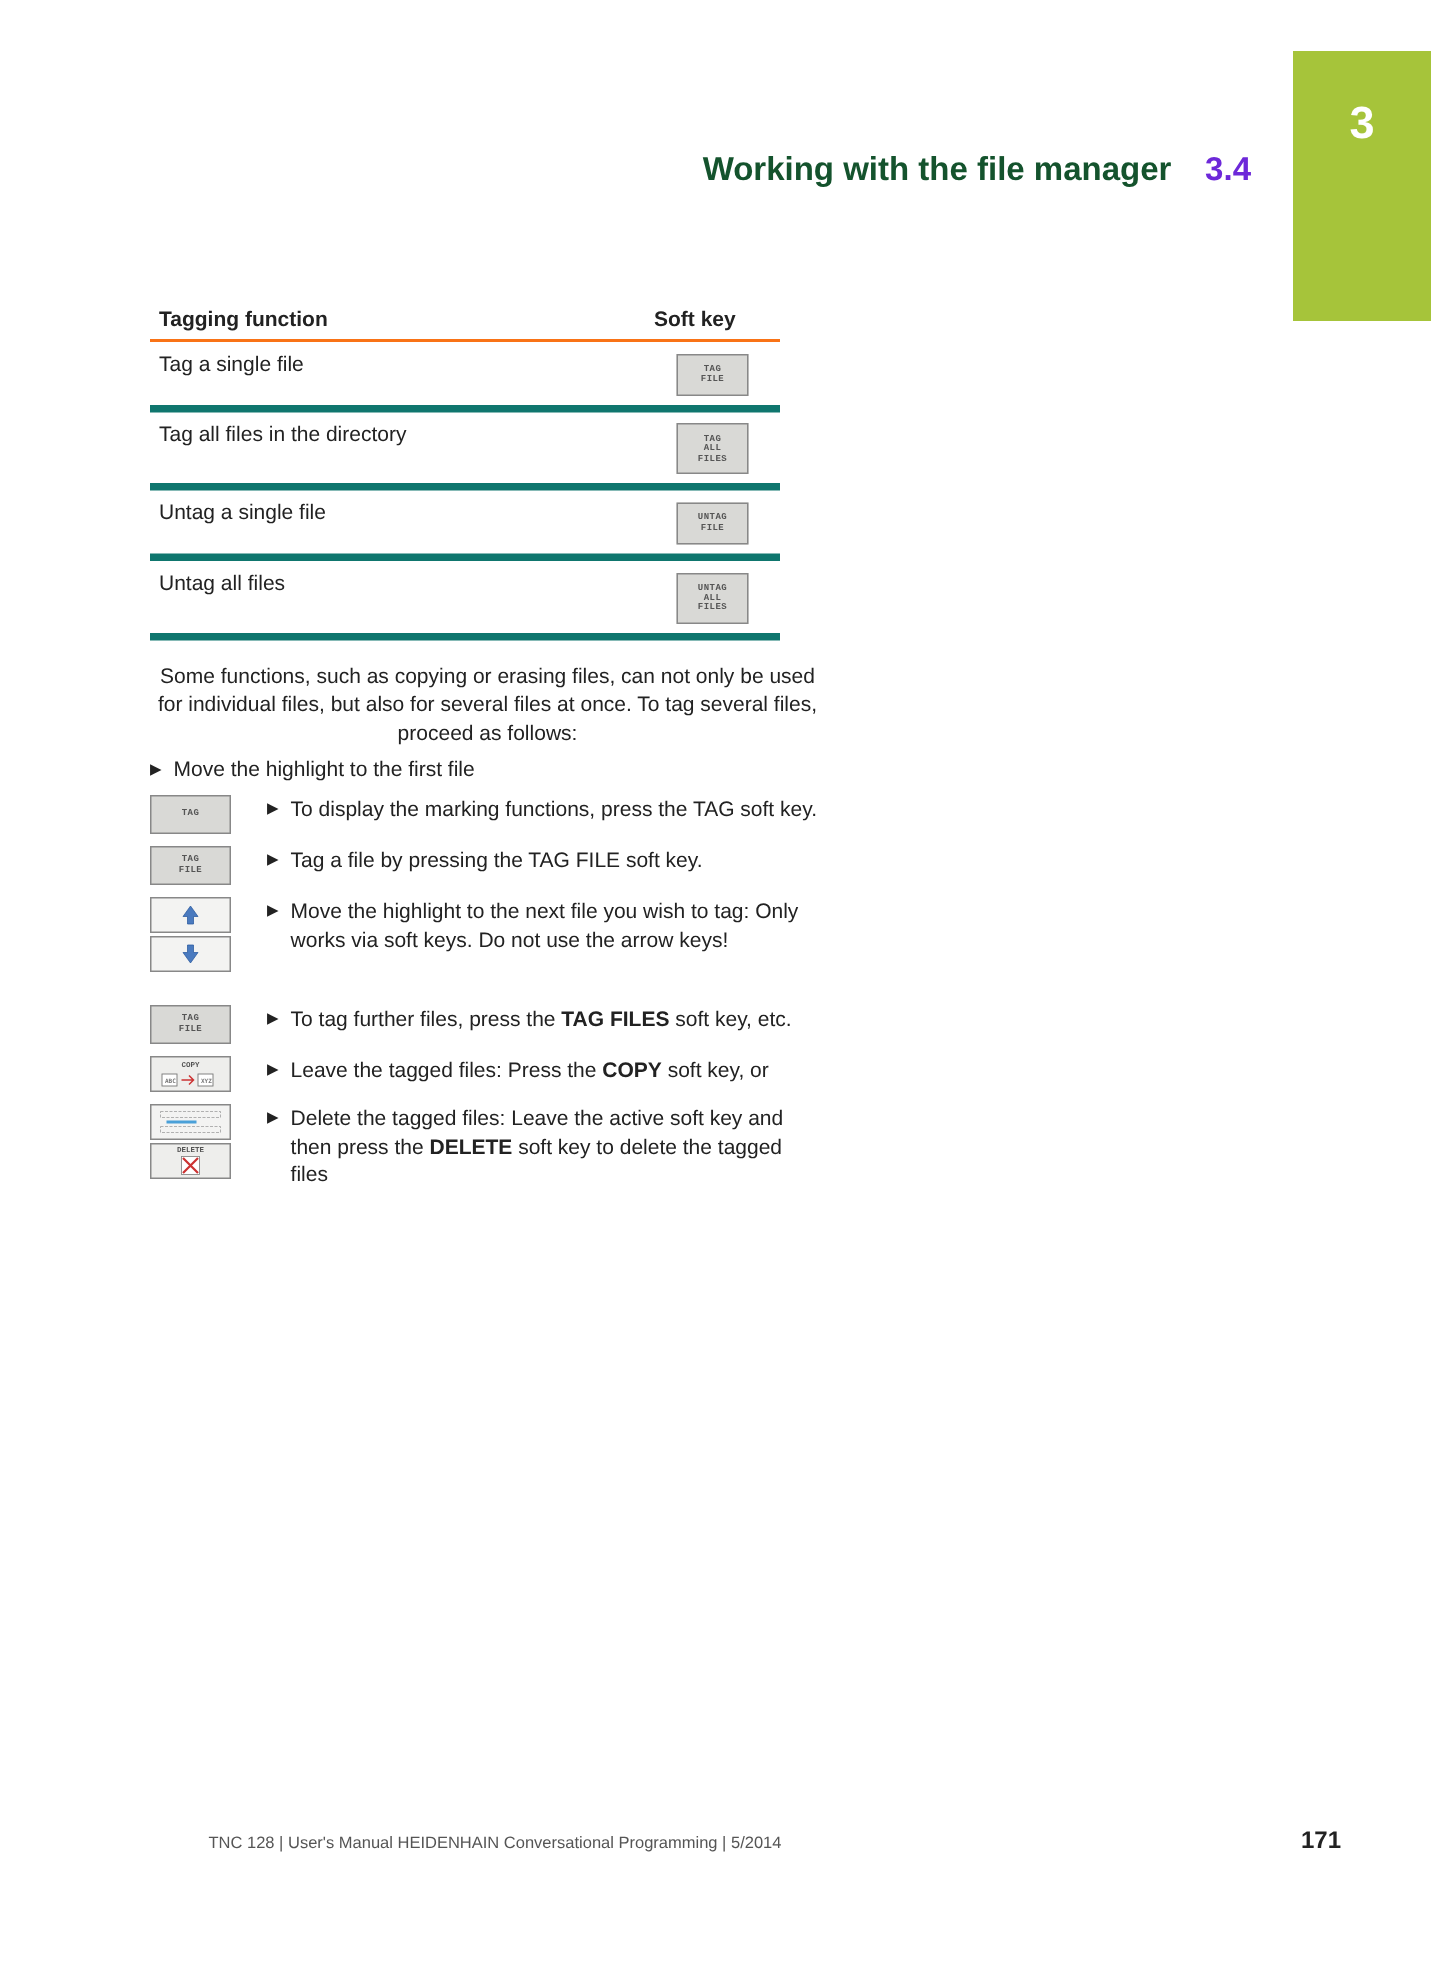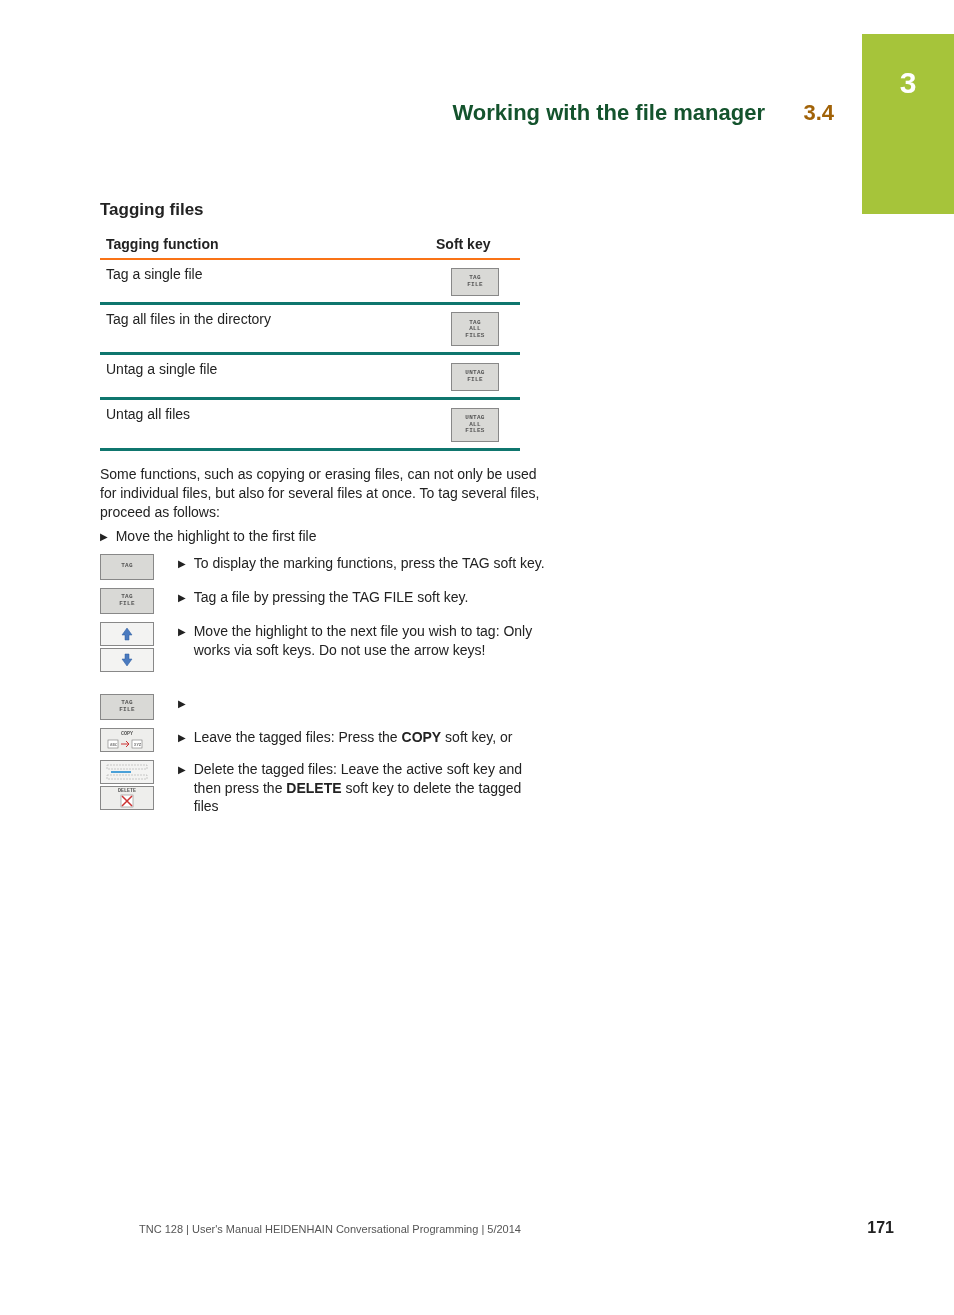--- a/index.html
+++ b/index.html
@@ -1,30 +1,30 @@
 <!DOCTYPE html>
 <html><head>
 <meta charset="utf-8">
 <style>
   * { box-sizing: border-box; margin: 0; padding: 0; }
   html, body { width: 954px; height: 1315px; background: #fff; font-family: Arial, Helvetica, sans-serif; color: #222; }
   .page { position: relative; width: 954px; height: 1315px; }
   .chapter-tab { position: absolute; top: 34px; right: 0; width: 92px; height: 180px; background: #a6c43a; color: #fff; font-size: 30px; font-weight: bold; text-align: center; padding-top: 32px; }
   .header { position: absolute; top: 100px; left: 100px; right: 120px; text-align: right; }
   .header-title { color: #14532d; font-size: 22px; font-weight: bold; display: inline; }
-  .header-sec { color: #a16207; font-size: 22px; font-weight: bold; margin-left: 34px; }
+  .header-sec { color: #6d28d9; font-size: 22px; font-weight: bold; margin-left: 18px; }
   .content { position: absolute; top: 200px; left: 100px; width: 450px; }
   .h2 { font-weight: bold; font-size: 17px; margin-bottom: 12px; }
   table.func { border-collapse: collapse; width: 420px; }
   table.func th { text-align: left; font-weight: bold; font-size: 14px; padding: 4px 6px 6px 6px; border-bottom: 2px solid #f97316; }
-  table.func td { font-size: 14px; padding: 6px; border-bottom: 3px solid #0f766e; vertical-align: top; }
+  table.func td { font-size: 14px; padding: 6px; border-bottom: 5px solid #0f766e; vertical-align: top; }
   table.func td.keycell { width: 90px; text-align: center; padding: 6px 0; }
   .softkey { display: inline-flex; flex-direction: column; justify-content: center; align-items: center; width: 48px; height: 28px; border: 1px solid #888; background: #d9d9d6; font-family: "Courier New", monospace; font-size: 6px; font-weight: bold; color: #555; letter-spacing: 0.3px; line-height: 1.1; }
   .softkey.tall { height: 34px; }
-  .para { font-size: 14px; line-height: 1.35; margin-top: 14px; }
+  .para { font-size: 14px; line-height: 1.35; margin-top: 14px; text-align: center; }
   .bullet-row { display: flex; align-items: flex-start; font-size: 14px; margin-top: 6px; }
   .bullet-mark { font-size: 10px; margin-right: 8px; margin-top: 3px; }
   .steps { margin-top: 10px; }
   .step { display: flex; align-items: flex-start; margin-bottom: 8px; }
   .step-keys { width: 78px; flex-shrink: 0; display: flex; flex-direction: column; gap: 2px; align-items: flex-start; }
   .step-body { flex: 1; display: flex; align-items: flex-start; font-size: 14px; line-height: 1.35; }
   .step-body .tri { font-size: 10px; margin-right: 8px; margin-top: 3px; flex-shrink: 0; }
   .softkey-step { display: inline-flex; flex-direction: column; justify-content: center; align-items: center; width: 54px; height: 26px; border: 1px solid #888; background: #d9d9d6; font-family: "Courier New", monospace; font-size: 6px; font-weight: bold; color: #555; letter-spacing: 0.3px; line-height: 1.1; }
   .arrowkey { width: 54px; height: 24px; border: 1px solid #888; background: #f3f3f2; display: flex; justify-content: center; align-items: center; }
   .arrowkey svg { width: 12px; height: 14px; }
@@ -41,21 +41,20 @@
 
   <div class="chapter-tab">3</div>
 
   <div class="header">
     <span class="header-title">Working with the file manager</span>
     <span class="header-sec">3.4</span>
   </div>
 
   <div class="content">
 
-    <div class="h2">Tagging files</div>
 
     <table class="func">
       <thead>
         <tr>
           <th>Tagging function</th>
           <th>Soft key</th>
         </tr>
       </thead>
       <tbody>
         <tr>
@@ -154,20 +153,23 @@
 
       <div class="step" style="margin-top:22px;">
         <div class="step-keys">
           <span class="softkey-step">
             <span>TAG</span>
             <span>FILE</span>
           </span>
         </div>
         <div class="step-body">
           <span class="tri">▶</span>
+          <span>
+            <span>To tag further files, press the </span><b>TAG FILES</b><span> soft key, etc.</span>
+          </span>
         </div>
       </div>
 
       <div class="step">
         <div class="step-keys">
           <span class="copykey">
             <span style="font-size:5px;">COPY</span>
             <svg width="40" height="12" viewBox="0 0 40 12">
               <rect x="1" y="3" width="10" height="8" fill="#fff" stroke="#777" stroke-width="0.6"></rect>
               <text x="3" y="9" font-size="4" fill="#777" font-family="monospace">ABC</text>

